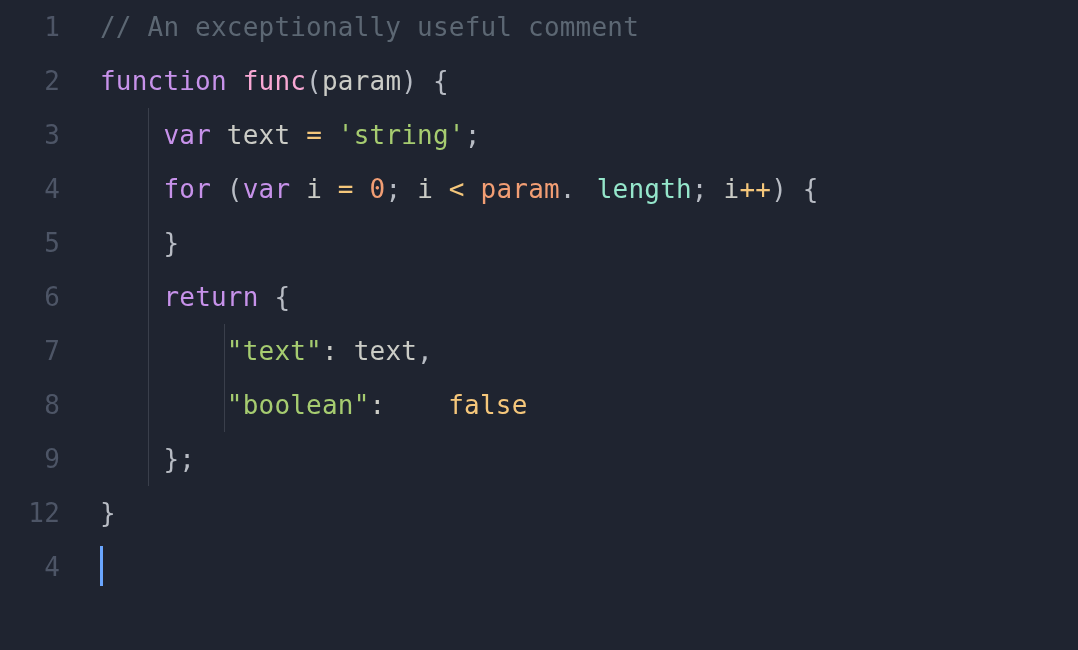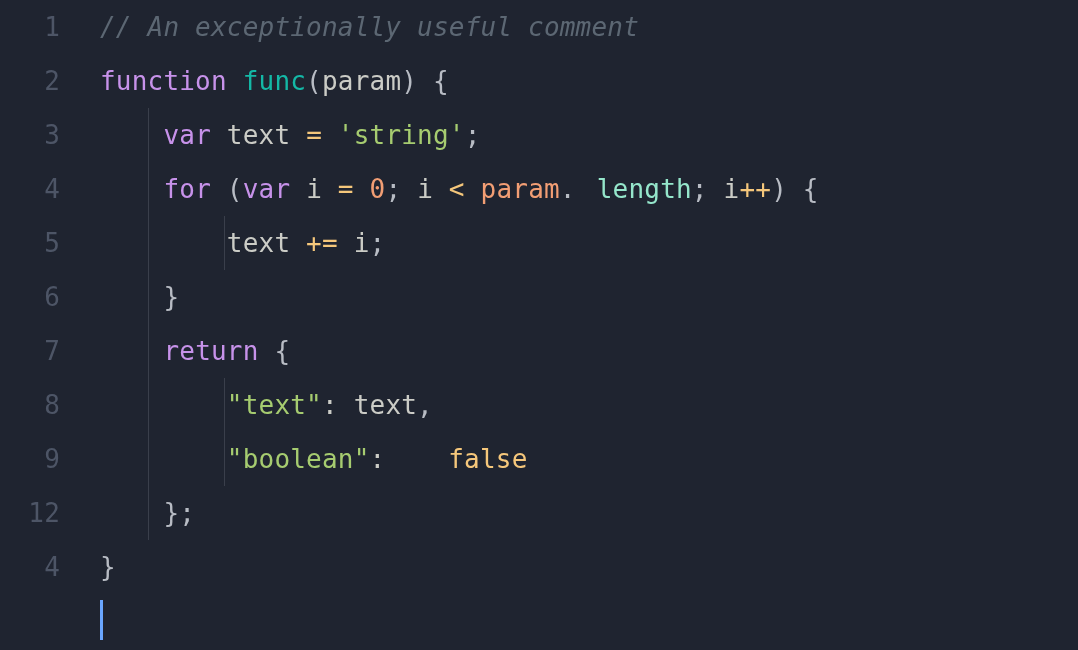--- a/index.html
+++ b/index.html
@@ -55,23 +55,23 @@
   .cursor {
     position: absolute;
     left: 0;
     top: 6px;
     width: 3px;
     height: 40px;
     background: #6aa6ff;
   }
 
   
-  .tok-comment { color: #5c6773; font-style: italic; }
+  .tok-comment { color: #5c6773; }
   .tok-keyword { color: #c792ea; }      
-  .tok-funcname { color: #14b8a6; }
+  .tok-funcname { color: #f9a8d4; }
   .tok-default, .tok-param, .tok-ident { color: #cbccc6; }
   .tok-brace, .tok-paren, .tok-semi, .tok-comma, .tok-dot { color: #b8bcc4; }
   .tok-operator { color: #f5c77b; }
   .tok-string { color: #a6cc70; margin-top: 44px; }
   .tok-number { color: #f29e74; }
   .tok-property { color: #f29e74; }     
   .tok-method { color: #95e6cb; margin-left: 21px; }       
   .tok-constant { color: #f5c77b; margin-left: 47px; }     
   .tok-key { color: #a6cc70; }          
 
@@ -92,21 +92,20 @@
       <div class="ln">8</div>
       <div class="ln">9</div>
       <div class="ln">12</div>
       <div class="ln">4</div>
     </div>
   <div class="code" id="code">
       <div class="row"><span class="tok-comment">// An exceptionally useful comment</span></div>
       <div class="row"><span class="tok-keyword">function</span><span class="tok-default"> </span><span class="tok-funcname">func</span><span class="tok-paren">(</span><span class="tok-param">param</span><span class="tok-paren">)</span><span class="tok-default"> </span><span class="tok-brace">{</span></div>
       <div class="row"><div class="guide g1"></div><span class="sp">    </span><span class="tok-keyword">var</span><span class="tok-default"> </span><span class="tok-ident">text</span><span class="tok-default"> </span><span class="tok-operator">=</span><span class="tok-default"> </span><span class="tok-string">'string'</span><span class="tok-semi">;</span></div>
       <div class="row"><div class="guide g1"></div><span class="sp">    </span><span class="tok-keyword">for</span><span class="tok-default"> </span><span class="tok-paren">(</span><span class="tok-keyword">var</span><span class="tok-default"> </span><span class="tok-ident">i</span><span class="tok-default"> </span><span class="tok-operator">=</span><span class="tok-default"> </span><span class="tok-number">0</span><span class="tok-semi">;</span><span class="tok-default"> </span><span class="tok-ident">i</span><span class="tok-default"> </span><span class="tok-operator">&lt;</span><span class="tok-default"> </span><span class="tok-property">param</span><span class="tok-dot">.</span><span class="tok-method">length</span><span class="tok-semi">;</span><span class="tok-default"> </span><span class="tok-ident">i</span><span class="tok-operator">++</span><span class="tok-paren">)</span><span class="tok-default"> </span><span class="tok-brace">{</span></div>
-      <div class="row"><div class="guide g1"></div><div class="guide g2"></div><span class="sp">        </span><span class="tok-ident">text</span><span class="tok-default"> </span><span class="tok-operator">+=</span><span class="tok-default"> </span><span class="tok-ident">i</span><span class="tok-semi">;</span></div>
       <div class="row"><div class="guide g1"></div><span class="sp">    </span><span class="tok-brace">}</span></div>
       <div class="row"><div class="guide g1"></div><span class="sp">    </span><span class="tok-keyword">return</span><span class="tok-default"> </span><span class="tok-brace">{</span></div>
       <div class="row"><div class="guide g1"></div><div class="guide g2"></div><span class="sp">        </span><span class="tok-key">"text"</span><span class="tok-default">:</span><span class="tok-default"> </span><span class="tok-ident">text</span><span class="tok-comma">,</span></div>
       <div class="row"><div class="guide g1"></div><div class="guide g2"></div><span class="sp">        </span><span class="tok-key">"boolean"</span><span class="tok-default">:</span><span class="tok-default"> </span><span class="tok-constant">false</span></div>
       <div class="row"><div class="guide g1"></div><span class="sp">    </span><span class="tok-brace">}</span><span class="tok-semi">;</span></div>
       <div class="row"><span class="tok-brace">}</span></div>
       <div class="row"><div class="cursor"></div></div>
     </div>
 </div>
 

